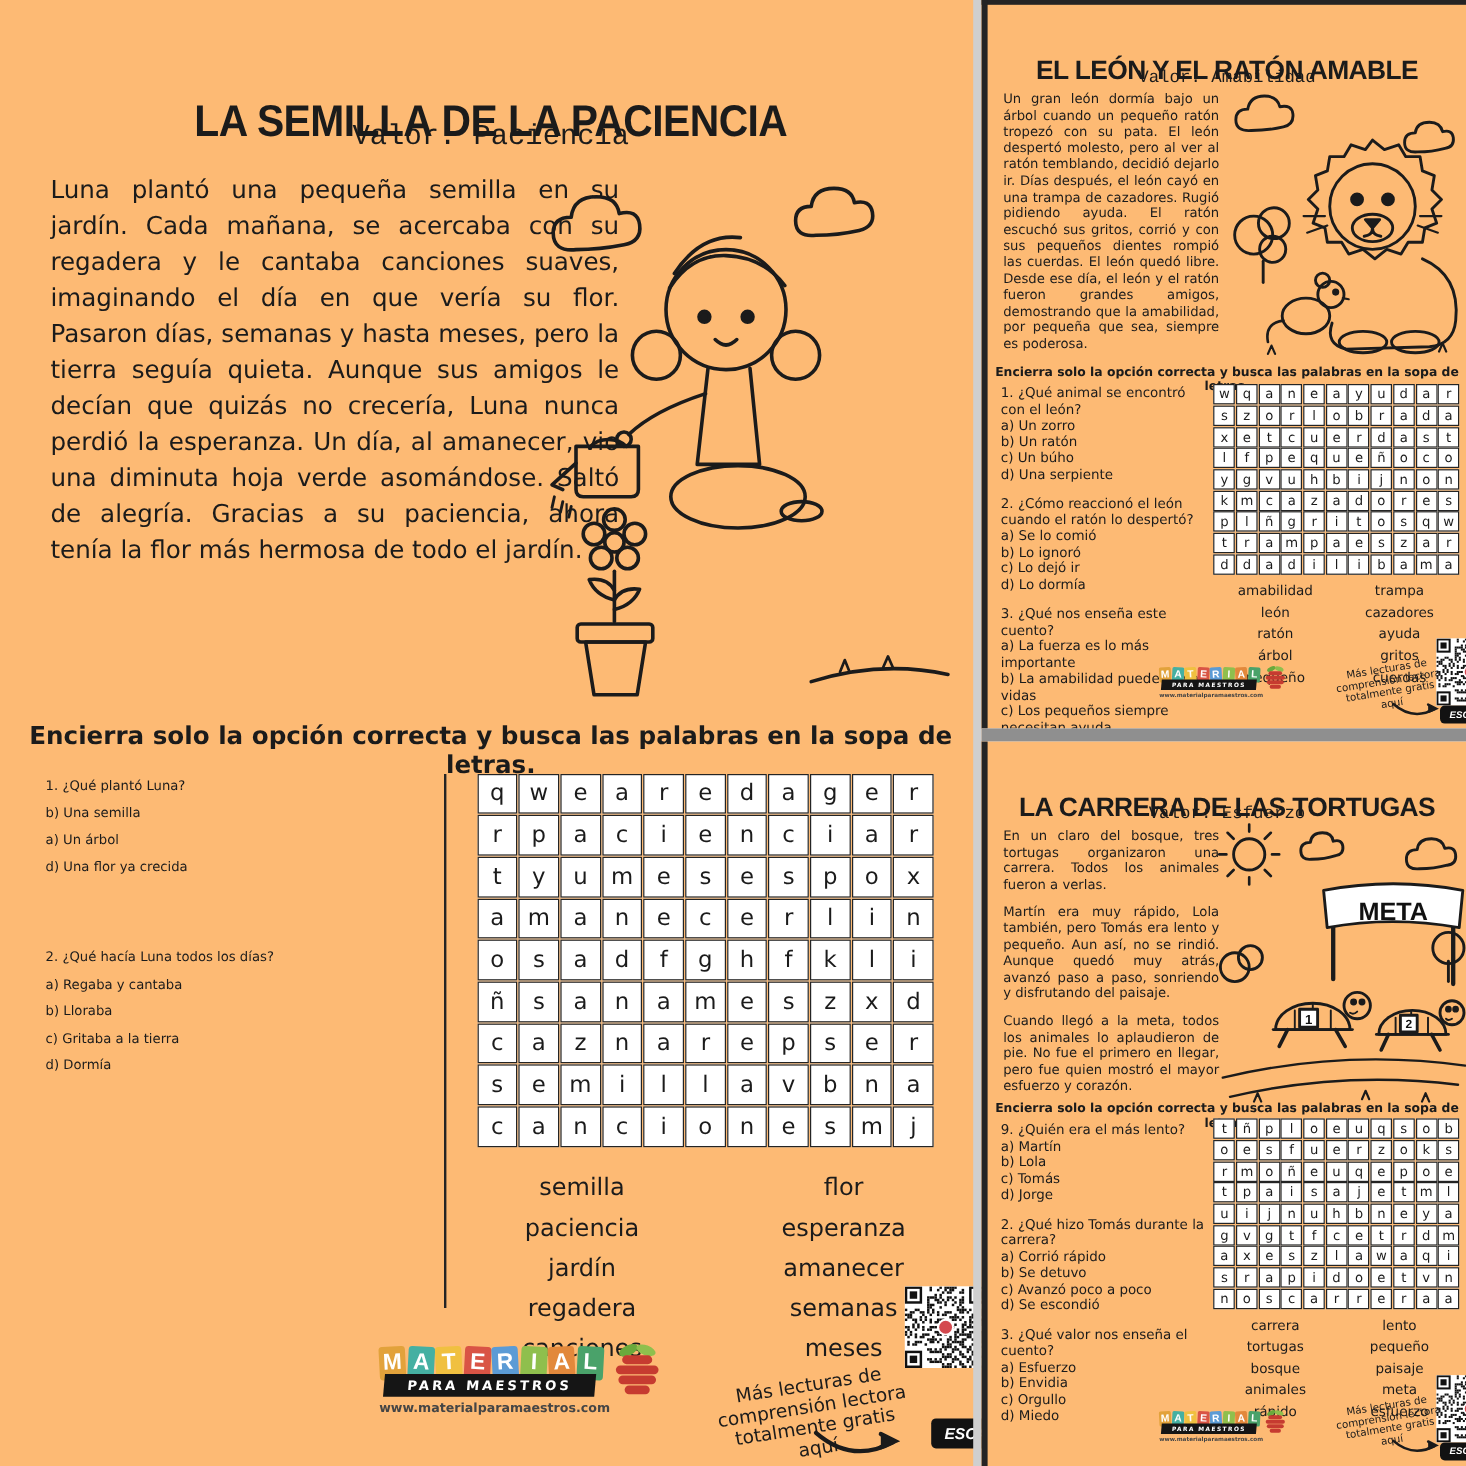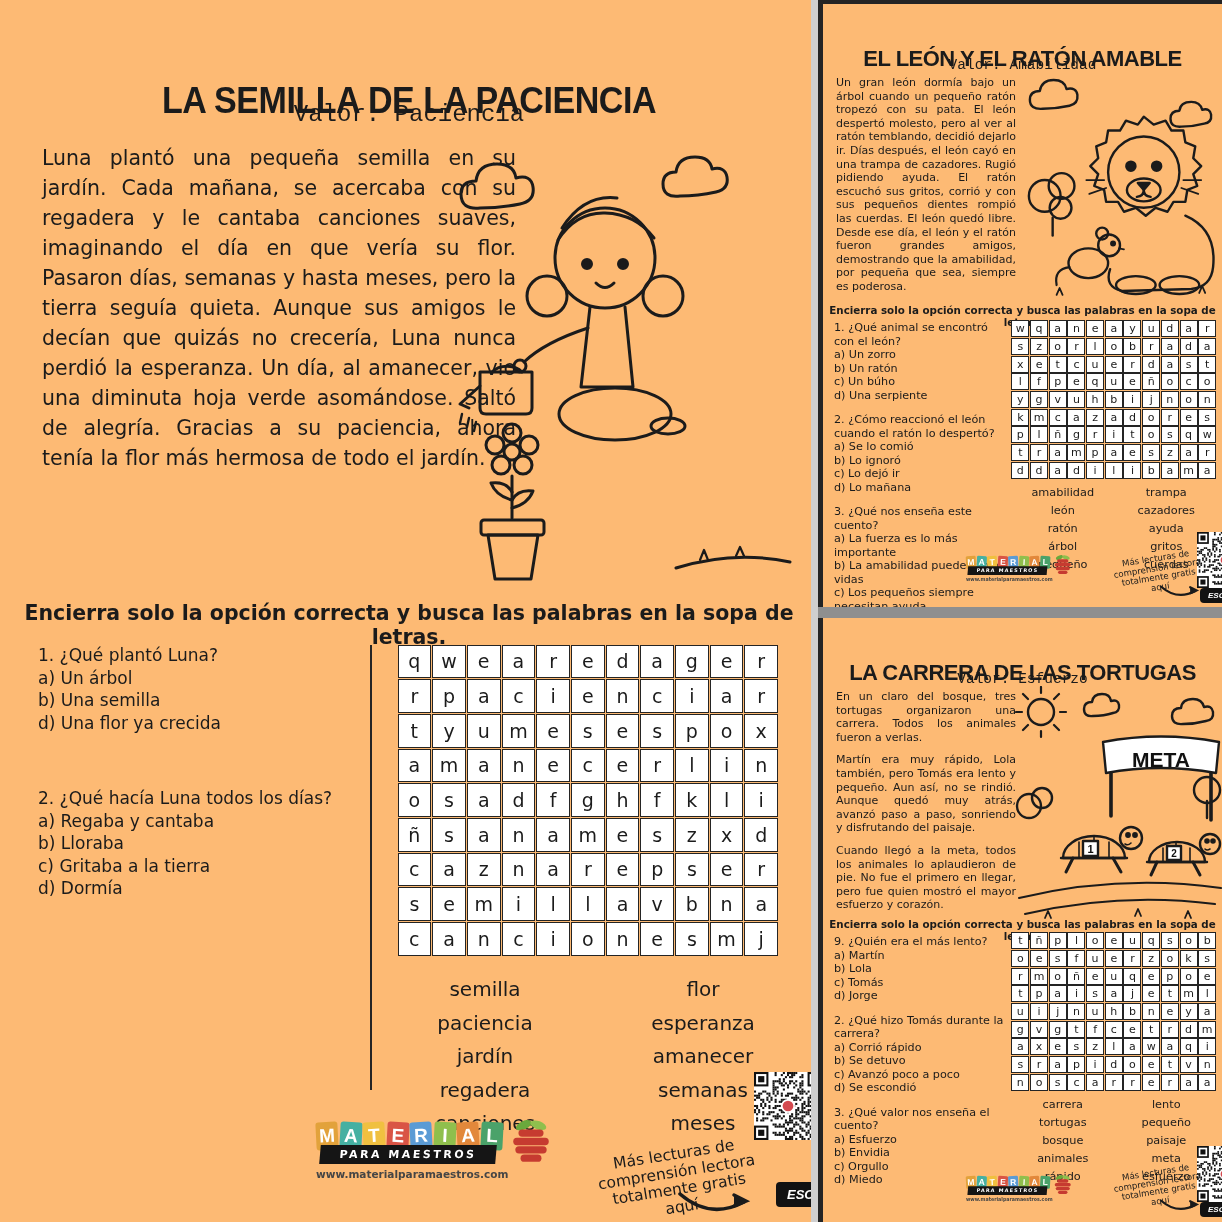--- a/index.html
+++ b/index.html
@@ -24,21 +24,21 @@
            font-size:20.5px;line-height:30px;text-align:justify;}
   .story-s{position:absolute;left:13px;top:72px;width:180px;margin:0;
            font-size:11px;line-height:13.6px;text-align:justify;}
   .story-s p{margin:0 0 9px 0;}
 
   .instr{position:absolute;left:0;width:100%;text-align:center;font-weight:bold;}
   .page-left .instr{top:601px;font-size:20.5px;}
   .page-ne .instr,.page-se .instr{top:300px;font-size:10.3px;}
 
   .qcol{position:absolute;}
-  .qcol-l{left:38px;top:644px;width:314px;font-size:17px;line-height:22.5px;}
+  .qcol-l{left:38px;top:644px;width:314px;font-size:11px;line-height:22.5px;}
   .qcol-l .q-block{margin-bottom:53px;}
   .qcol-s{left:11px;top:317px;width:173px;font-size:11.2px;line-height:13.5px;}
   .qcol-s .q-block{margin-bottom:11px;}
   .q-title,.q-opt{white-space:normal;}
 
   .vdiv{position:absolute;left:370px;top:645px;width:2px;height:445px;background:#242424;}
 
   .ws{position:absolute;display:flex;flex-direction:column;}
   .ws-row{display:flex;}
   .ws-cell{box-sizing:border-box;display:flex;align-items:center;justify-content:center;background:#fff;}
@@ -132,22 +132,22 @@
       <rect x="31" y="384" width="63" height="15" rx="3"></rect>
       <path d="M38,399 h50 l-7,44 h-36 z"></path>
       <path d="M226,432 q58,-18 114,-6"></path>
       <path d="M250,424 l4,-10 l4,10 M286,420 l4,-9 l4,9" stroke-width="2.2"></path>
     </svg>
 
     <div class="instr">Encierra solo la opción correcta y busca las palabras en la sopa de letras.</div>
     <div class="qcol qcol-l">
         <div class="q-block">
           <div class="q-title">1.  ¿Qué plantó Luna?</div>
+          <div class="q-opt">b) Una semilla</div>
           <div class="q-opt">a) Un árbol</div>
-          <div class="q-opt">b) Una semilla</div>
           <div class="q-opt">d) Una flor ya crecida</div>
         </div>
         <div class="q-block">
           <div class="q-title">2. ¿Qué hacía Luna todos los días?</div>
           <div class="q-opt">a) Regaba y cantaba</div>
           <div class="q-opt">b) Lloraba</div>
           <div class="q-opt">c) Gritaba a la tierra</div>
           <div class="q-opt">d) Dormía</div>
         </div>
       </div>
@@ -726,21 +726,21 @@
           <div class="q-opt">a) Un zorro</div>
           <div class="q-opt">b) Un ratón</div>
           <div class="q-opt">c) Un búho</div>
           <div class="q-opt">d) Una serpiente</div>
         </div>
         <div class="q-block">
           <div class="q-title">2. ¿Cómo reaccionó el león cuando el ratón lo despertó?</div>
           <div class="q-opt">a) Se lo comió</div>
           <div class="q-opt">b) Lo ignoró</div>
           <div class="q-opt">c) Lo dejó ir</div>
-          <div class="q-opt">d) Lo mañana</div>
+          <div class="q-opt">d) Lo dormía</div>
         </div>
         <div class="q-block">
           <div class="q-title">3. ¿Qué nos enseña este cuento?</div>
           <div class="q-opt">a) La fuerza es lo más importante</div>
           <div class="q-opt">b) La amabilidad puede salvar vidas</div>
           <div class="q-opt">c) Los pequeños siempre necesitan ayuda</div>
         </div>
       </div>
     <div class="ws grid-s">
         <div class="ws-row">

